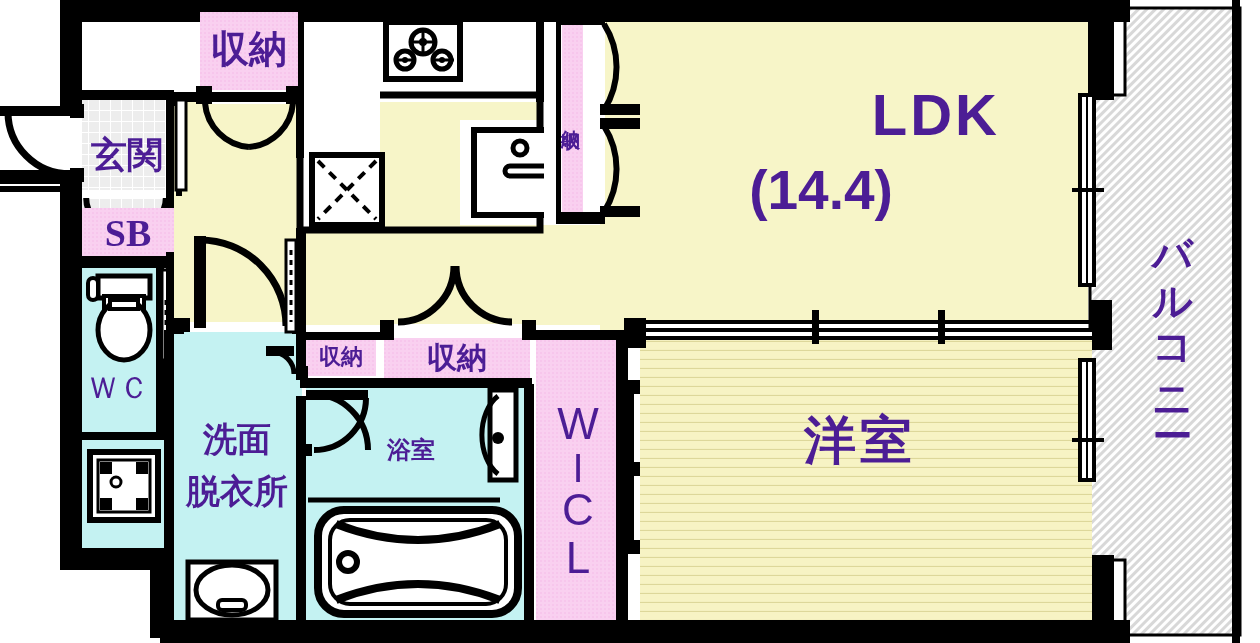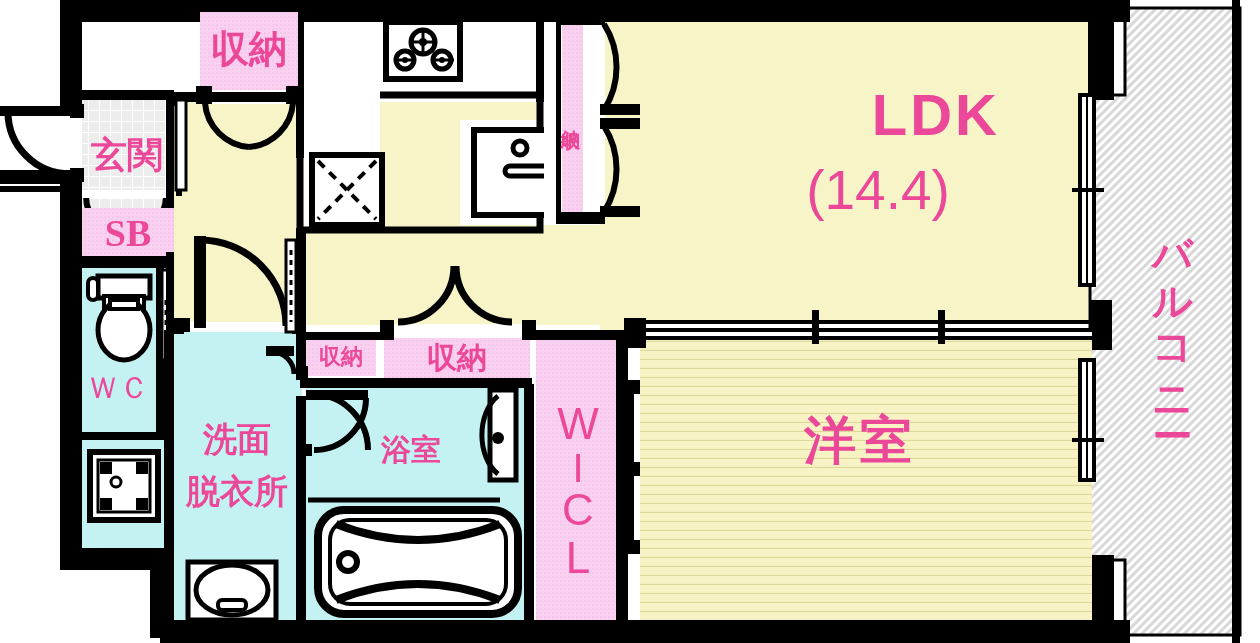--- a/index.html
+++ b/index.html
@@ -1,21 +1,21 @@
 <!DOCTYPE html>
 <html><head>
 <meta charset="utf-8">
 <title>Floor Plan</title>
 <style>
   html,body{margin:0;padding:0;background:#ffffff;}
   body{font-family:"Liberation Sans","DejaVu Sans",sans-serif;}
   #plan{position:relative;width:1260px;height:643px;background:#ffffff;overflow:hidden;}
   .lay{position:absolute;left:0;top:0;width:1260px;height:643px;}
   .lbl{position:absolute;display:flex;align-items:center;justify-content:center;
-       color:#ec4899;line-height:1;white-space:nowrap;pointer-events:none;}
+       color:#4c1d95;line-height:1;white-space:nowrap;pointer-events:none;}
   .vlbl{writing-mode:vertical-rl;text-orientation:upright;}
 </style>
 </head>
 <body>
 
 <div id="plan">
 
   <svg class="lay" viewBox="0 0 1260 643">
     <defs>
 
@@ -296,21 +296,21 @@
 
     <g>
       <rect x="176" y="100" width="10" height="90" fill="#fff" stroke="#000" stroke-width="3"></rect>
     </g>
 
   </svg>
 
   <div class="lbl" style="left:700px;top:85px;width:300px;height:60px;font-size:58px;font-weight:bold;letter-spacing:3px;justify-content:flex-end;">
     <span>LDK</span>
   </div>
-  <div class="lbl" style="left:728px;top:160px;width:300px;height:60px;font-size:55px;">
+  <div class="lbl" style="left:671px;top:160px;width:300px;height:60px;font-size:55px;font-weight:bold;">
     <span>(14.4)</span>
   </div>
 
   <div class="lbl" style="left:720px;top:410px;width:280px;height:60px;font-size:52px;font-weight:bold;letter-spacing:4px;">
     <span>洋室</span>
   </div>
 
   <div class="lbl vlbl" style="left:1148px;top:150px;width:50px;height:330px;font-size:40px;font-weight:bold;letter-spacing:6px;">
     <span>バルコニー</span>
   </div>
@@ -327,21 +327,21 @@
     <span>ＷＣ</span>
   </div>
 
   <div class="lbl" style="left:176px;top:418px;width:122px;height:42px;font-size:34px;font-weight:bold;">
     <span>洗面</span>
   </div>
   <div class="lbl" style="left:176px;top:470px;width:122px;height:42px;font-size:34px;font-weight:bold;">
     <span>脱衣所</span>
   </div>
 
-  <div class="lbl" style="left:346px;top:428px;width:130px;height:44px;font-size:30px;font-weight:bold;">
+  <div class="lbl" style="left:346px;top:428px;width:130px;height:44px;font-size:24px;font-weight:bold;">
     <span>浴室</span>
   </div>
 
   <div class="lbl" style="left:536px;top:400px;width:84px;height:48px;font-size:44px;">
     <span>W</span>
   </div>
   <div class="lbl" style="left:536px;top:448px;width:84px;height:40px;font-size:40px;">
     <span>I</span>
   </div>
   <div class="lbl" style="left:536px;top:486px;width:84px;height:48px;font-size:44px;">

